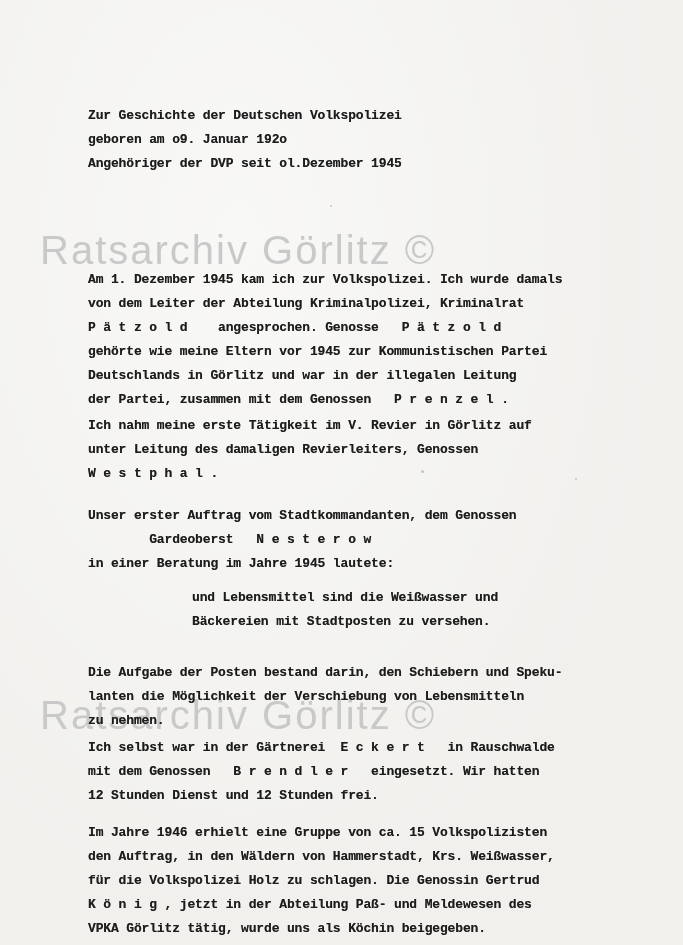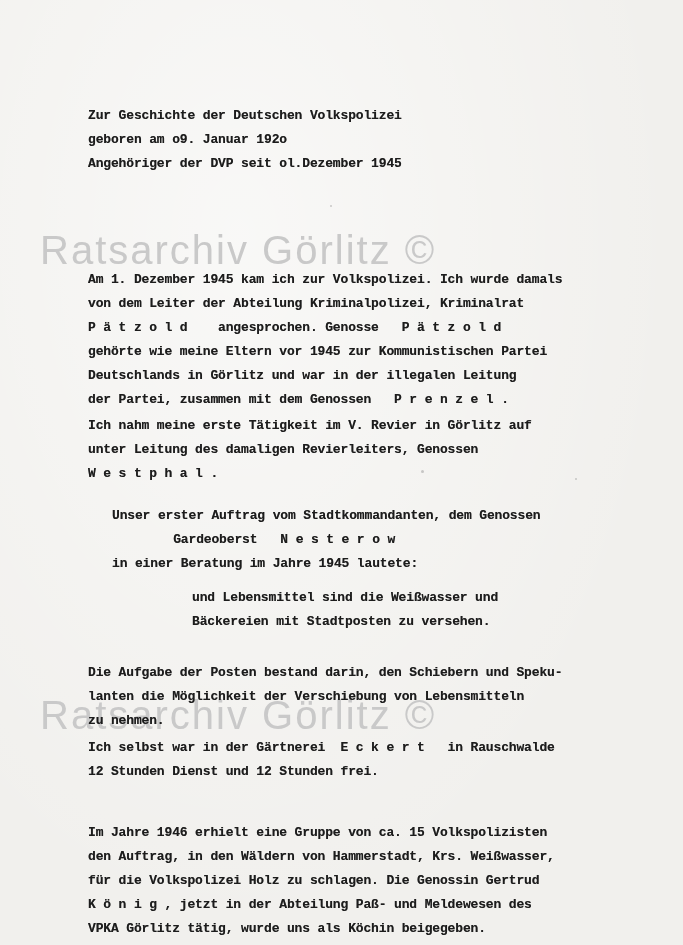--- a/index.html
+++ b/index.html
@@ -37,21 +37,21 @@
     font-size:13px;
     line-height:24px;
     font-weight:700;
     color:#1c1c1c;
     letter-spacing:-0.15px;
     text-shadow:0 0 0.5px rgba(20,20,20,0.55);
   }
   .header-block{top:104px;}
   .p-intro{top:268px;}
   .p-revier{top:414px;}
-  .p-auftrag{top:504px;margin-left:24px;}
+  .p-auftrag{top:504px;}
   .p-quote{top:586px;left:192px;}
   .p-aufgabe{top:661px;}
   .p-gaertnerei{top:736px;}
   .p-holz{top:821px;}
   .speck{
     position:absolute;border-radius:50%;
     background:#8f8f8f;opacity:.45;z-index:1;
   }
   .speck1{left:421px;top:470px;width:3px;height:3px;}
   .speck2{left:575px;top:478px;width:2px;height:2px;}
@@ -102,20 +102,21 @@
   </div>
 
   <div class="block p-aufgabe">
     <div class="line">Die Aufgabe der Posten bestand darin, den Schiebern und Speku-</div>
     <div class="line">lanten die Möglichkeit der Verschiebung von Lebensmitteln</div>
     <div class="line">zu nehmen.</div>
   </div>
 
   <div class="block p-gaertnerei">
     <div class="line">Ich selbst war in der Gärtnerei  E c k e r t   in Rauschwalde</div>
+    <div class="line">mit dem Genossen   B r e n d l e r   eingesetzt. Wir hatten</div>
     <div class="line">12 Stunden Dienst und 12 Stunden frei.</div>
   </div>
 
   <div class="block p-holz">
     <div class="line">Im Jahre 1946 erhielt eine Gruppe von ca. 15 Volkspolizisten</div>
     <div class="line">den Auftrag, in den Wäldern von Hammerstadt, Krs. Weißwasser,</div>
     <div class="line">für die Volkspolizei Holz zu schlagen. Die Genossin Gertrud</div>
     <div class="line">K ö n i g , jetzt in der Abteilung Paß- und Meldewesen des</div>
     <div class="line">VPKA Görlitz tätig, wurde uns als Köchin beigegeben.</div>
   </div>

